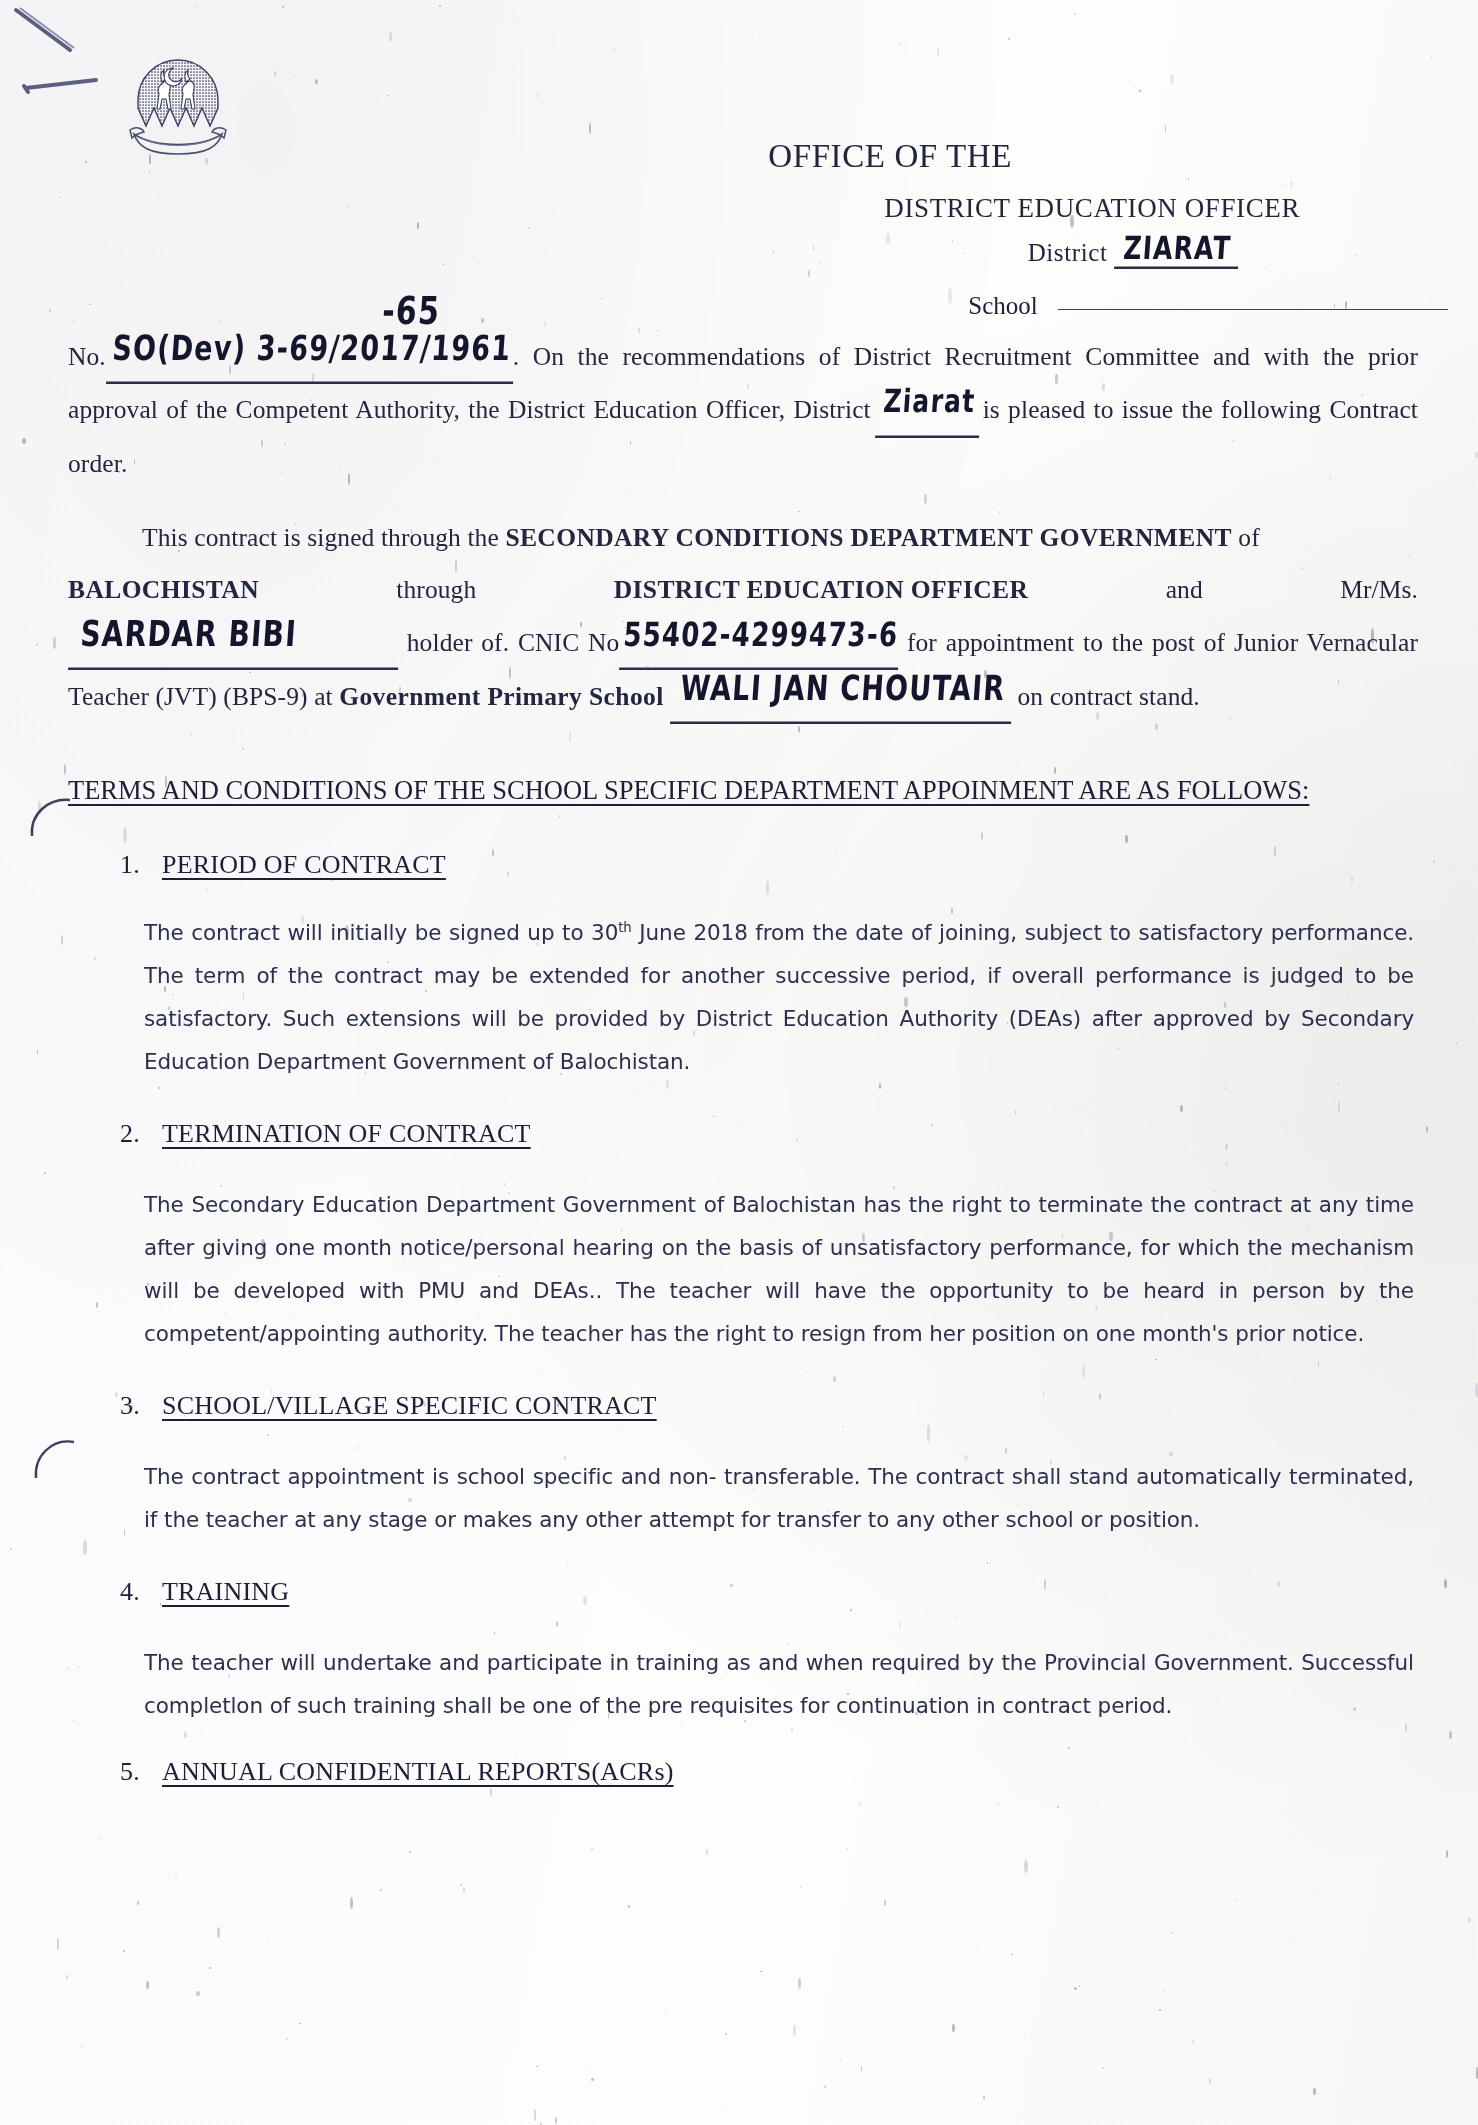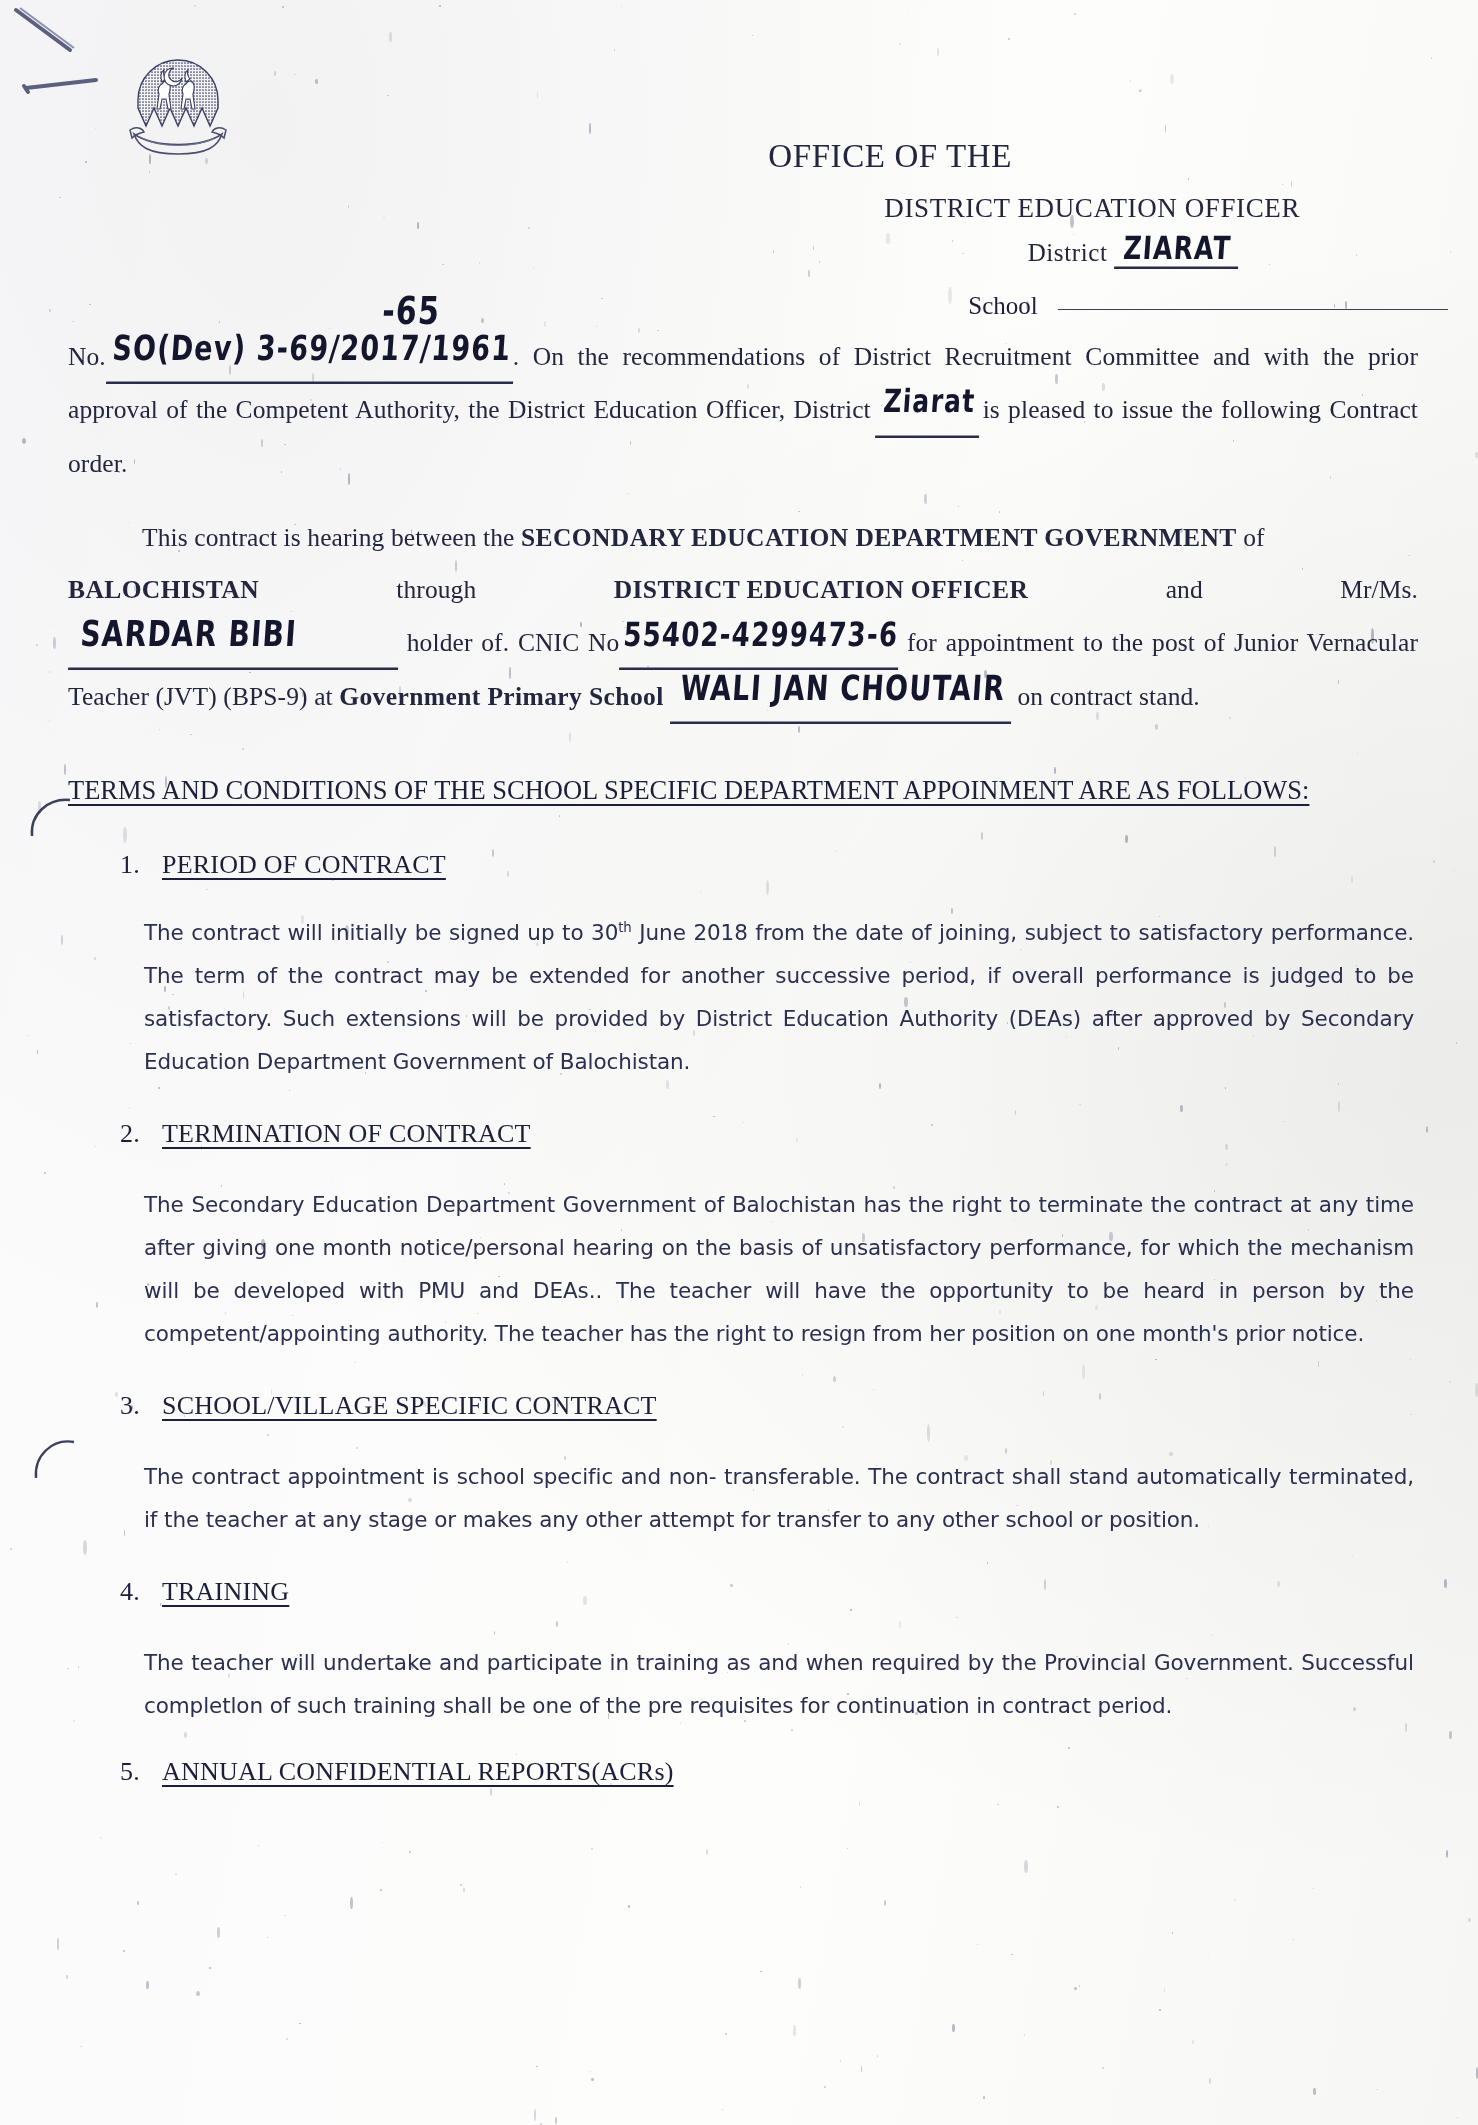--- a/index.html
+++ b/index.html
@@ -675,22 +675,22 @@
 
   <div class="body layer">
 
 
     <div class="para" style="position:relative;">
       <span style="position:absolute; left:312px; top:-38px; font-size:30px;" class="hw">-65</span>
       <span>No.</span><span class="hw" style="font-size:27px; border-bottom:2px solid #2a2d4a; padding:0 4px;">SO(Dev) 3-69/2017/1961</span><span>. On the recommendations of District Recruitment Committee and with the prior approval of the Competent Authority, the District Education Officer, District</span><span class="hw" style="font-size:25px; border-bottom:2px solid #2a2d4a; padding:0 6px; margin:0 4px;">Ziarat</span><span>is pleased to issue the following Contract order.</span>
     </div>
 
     <div class="para indent" style="margin-top:22px;">
-      <span>This contract is hearing between the</span>
-      <span class="bold">SECONDARY EDUCATION DEPARTMENT GOVERNMENT</span>
+      <span>This contract is signed through the</span>
+      <span class="bold">SECONDARY CONDITIONS DEPARTMENT GOVERNMENT</span>
       <span>of</span>
     </div>
 
     <div class="para" style="display:flex; justify-content:space-between; align-items:baseline; margin-top:0;">
       <span class="bold">BALOCHISTAN</span>
       <span>through</span>
       <span class="bold">DISTRICT        EDUCATION        OFFICER</span>
       <span>and</span>
       <span>Mr/Ms.</span>
     </div>

